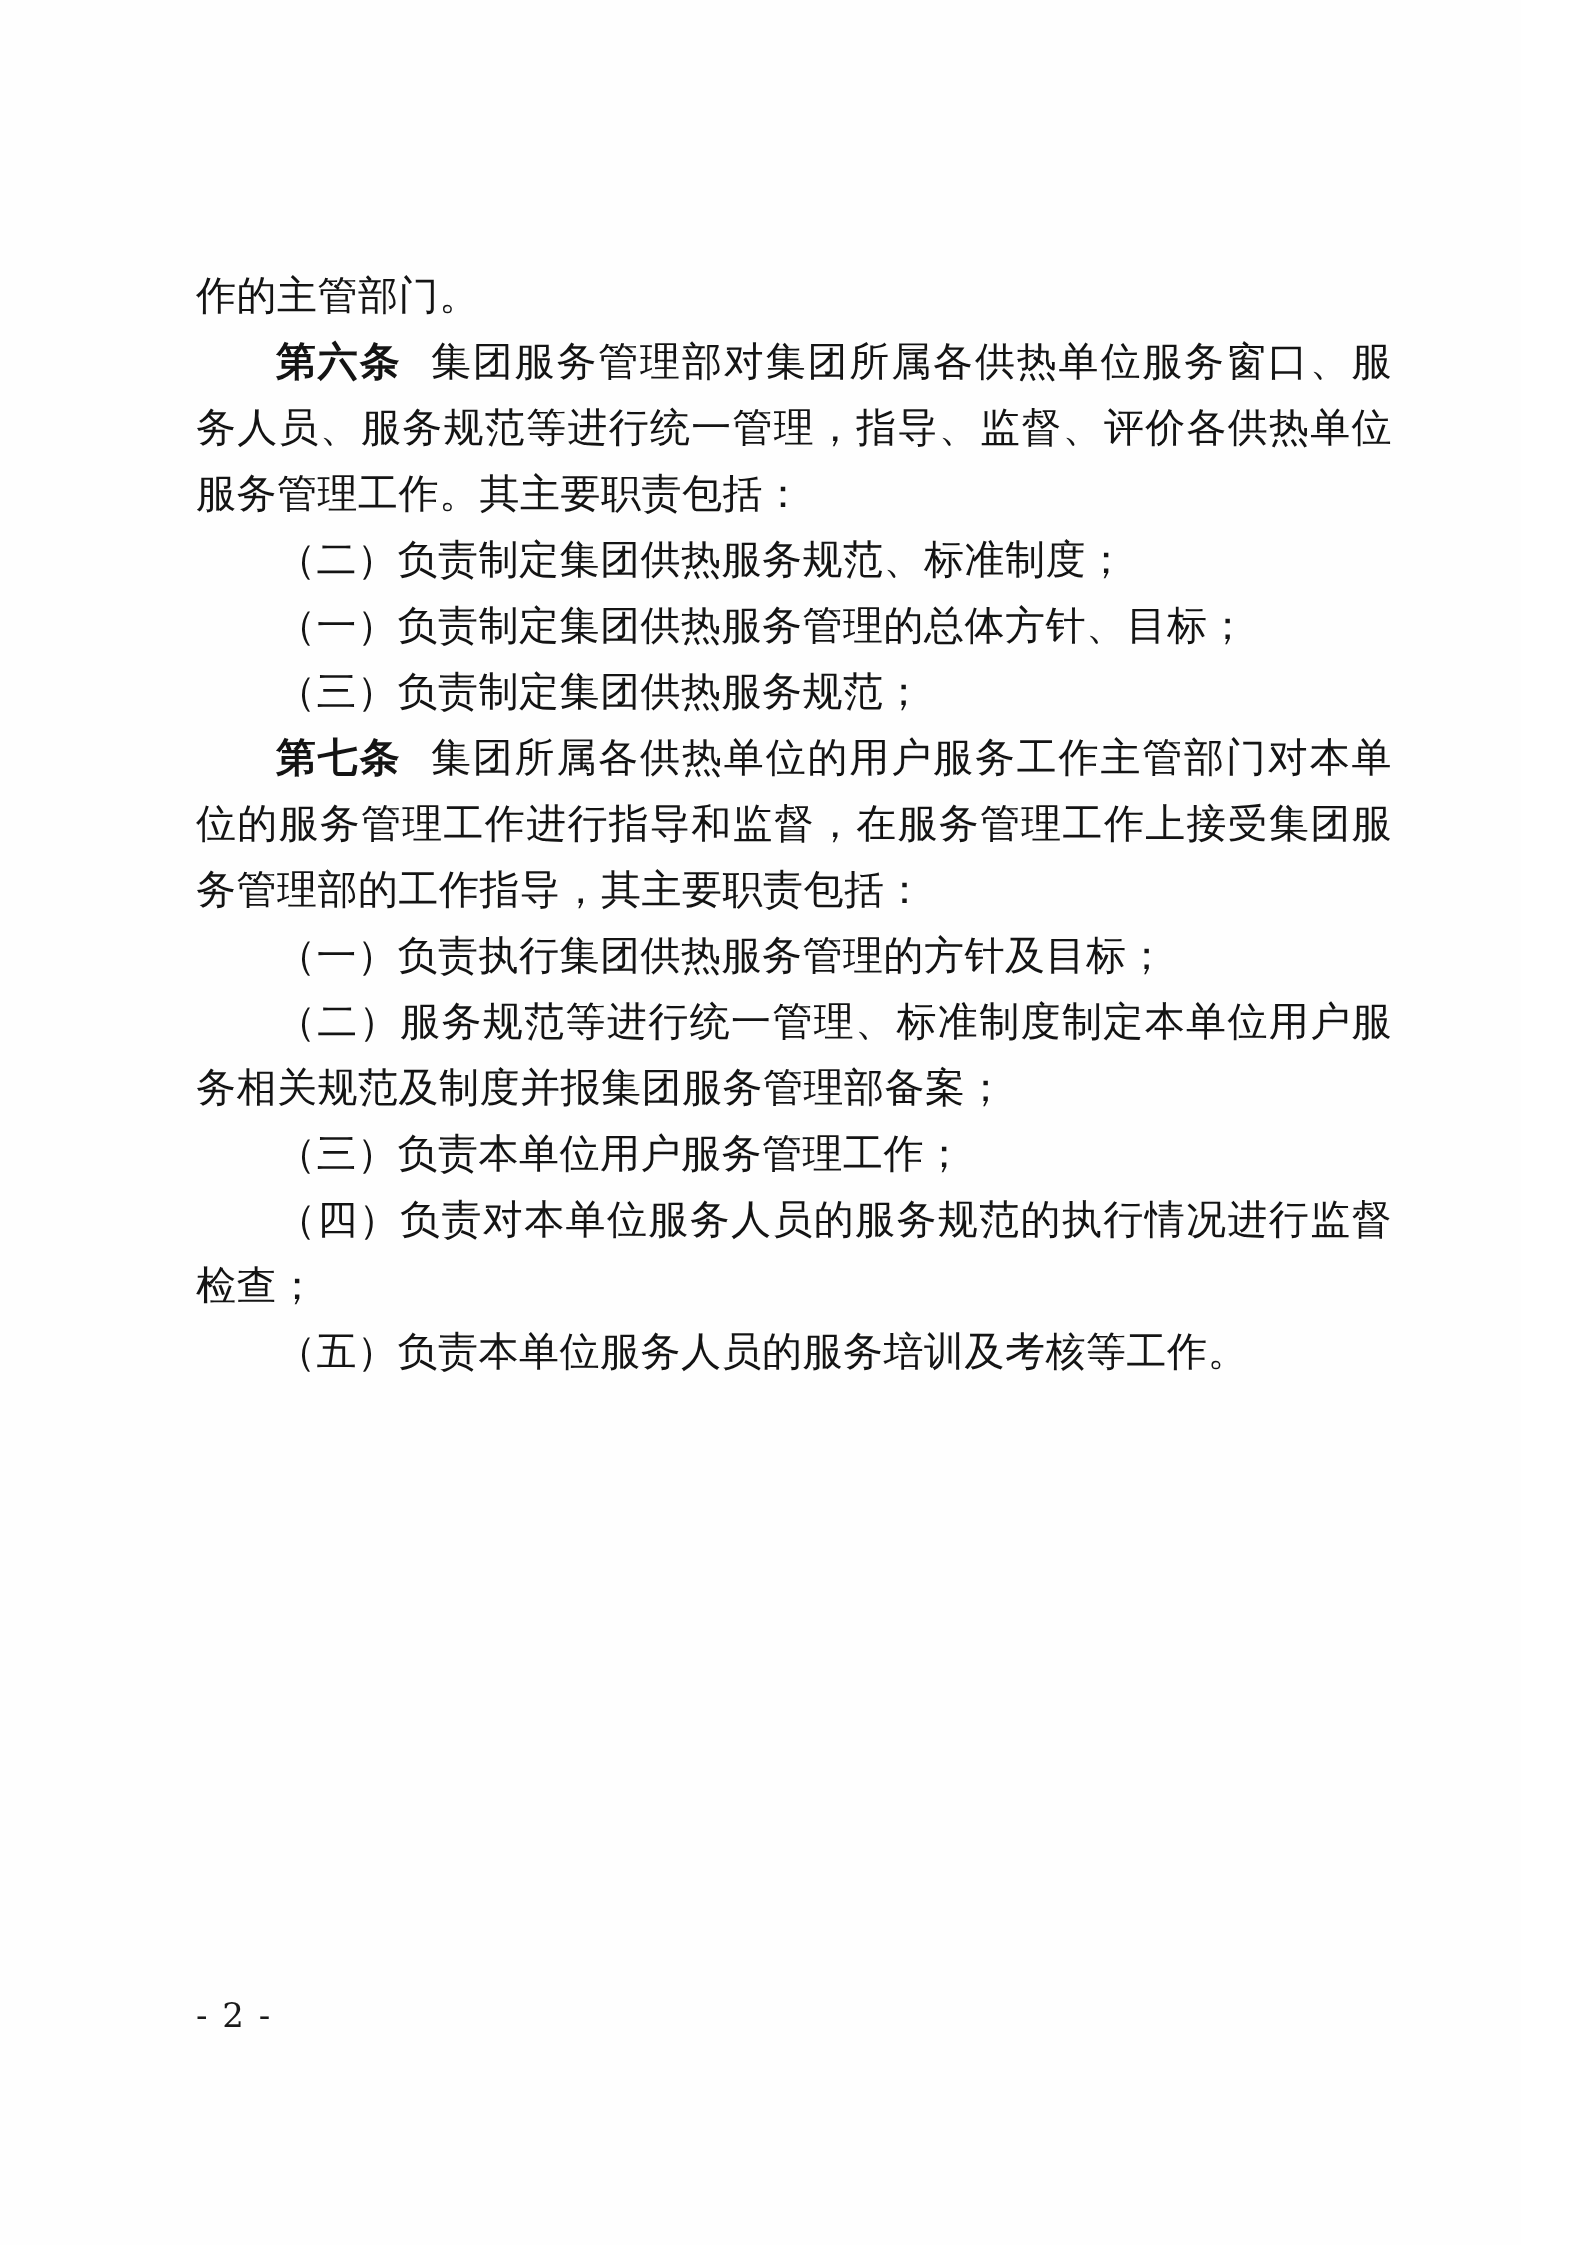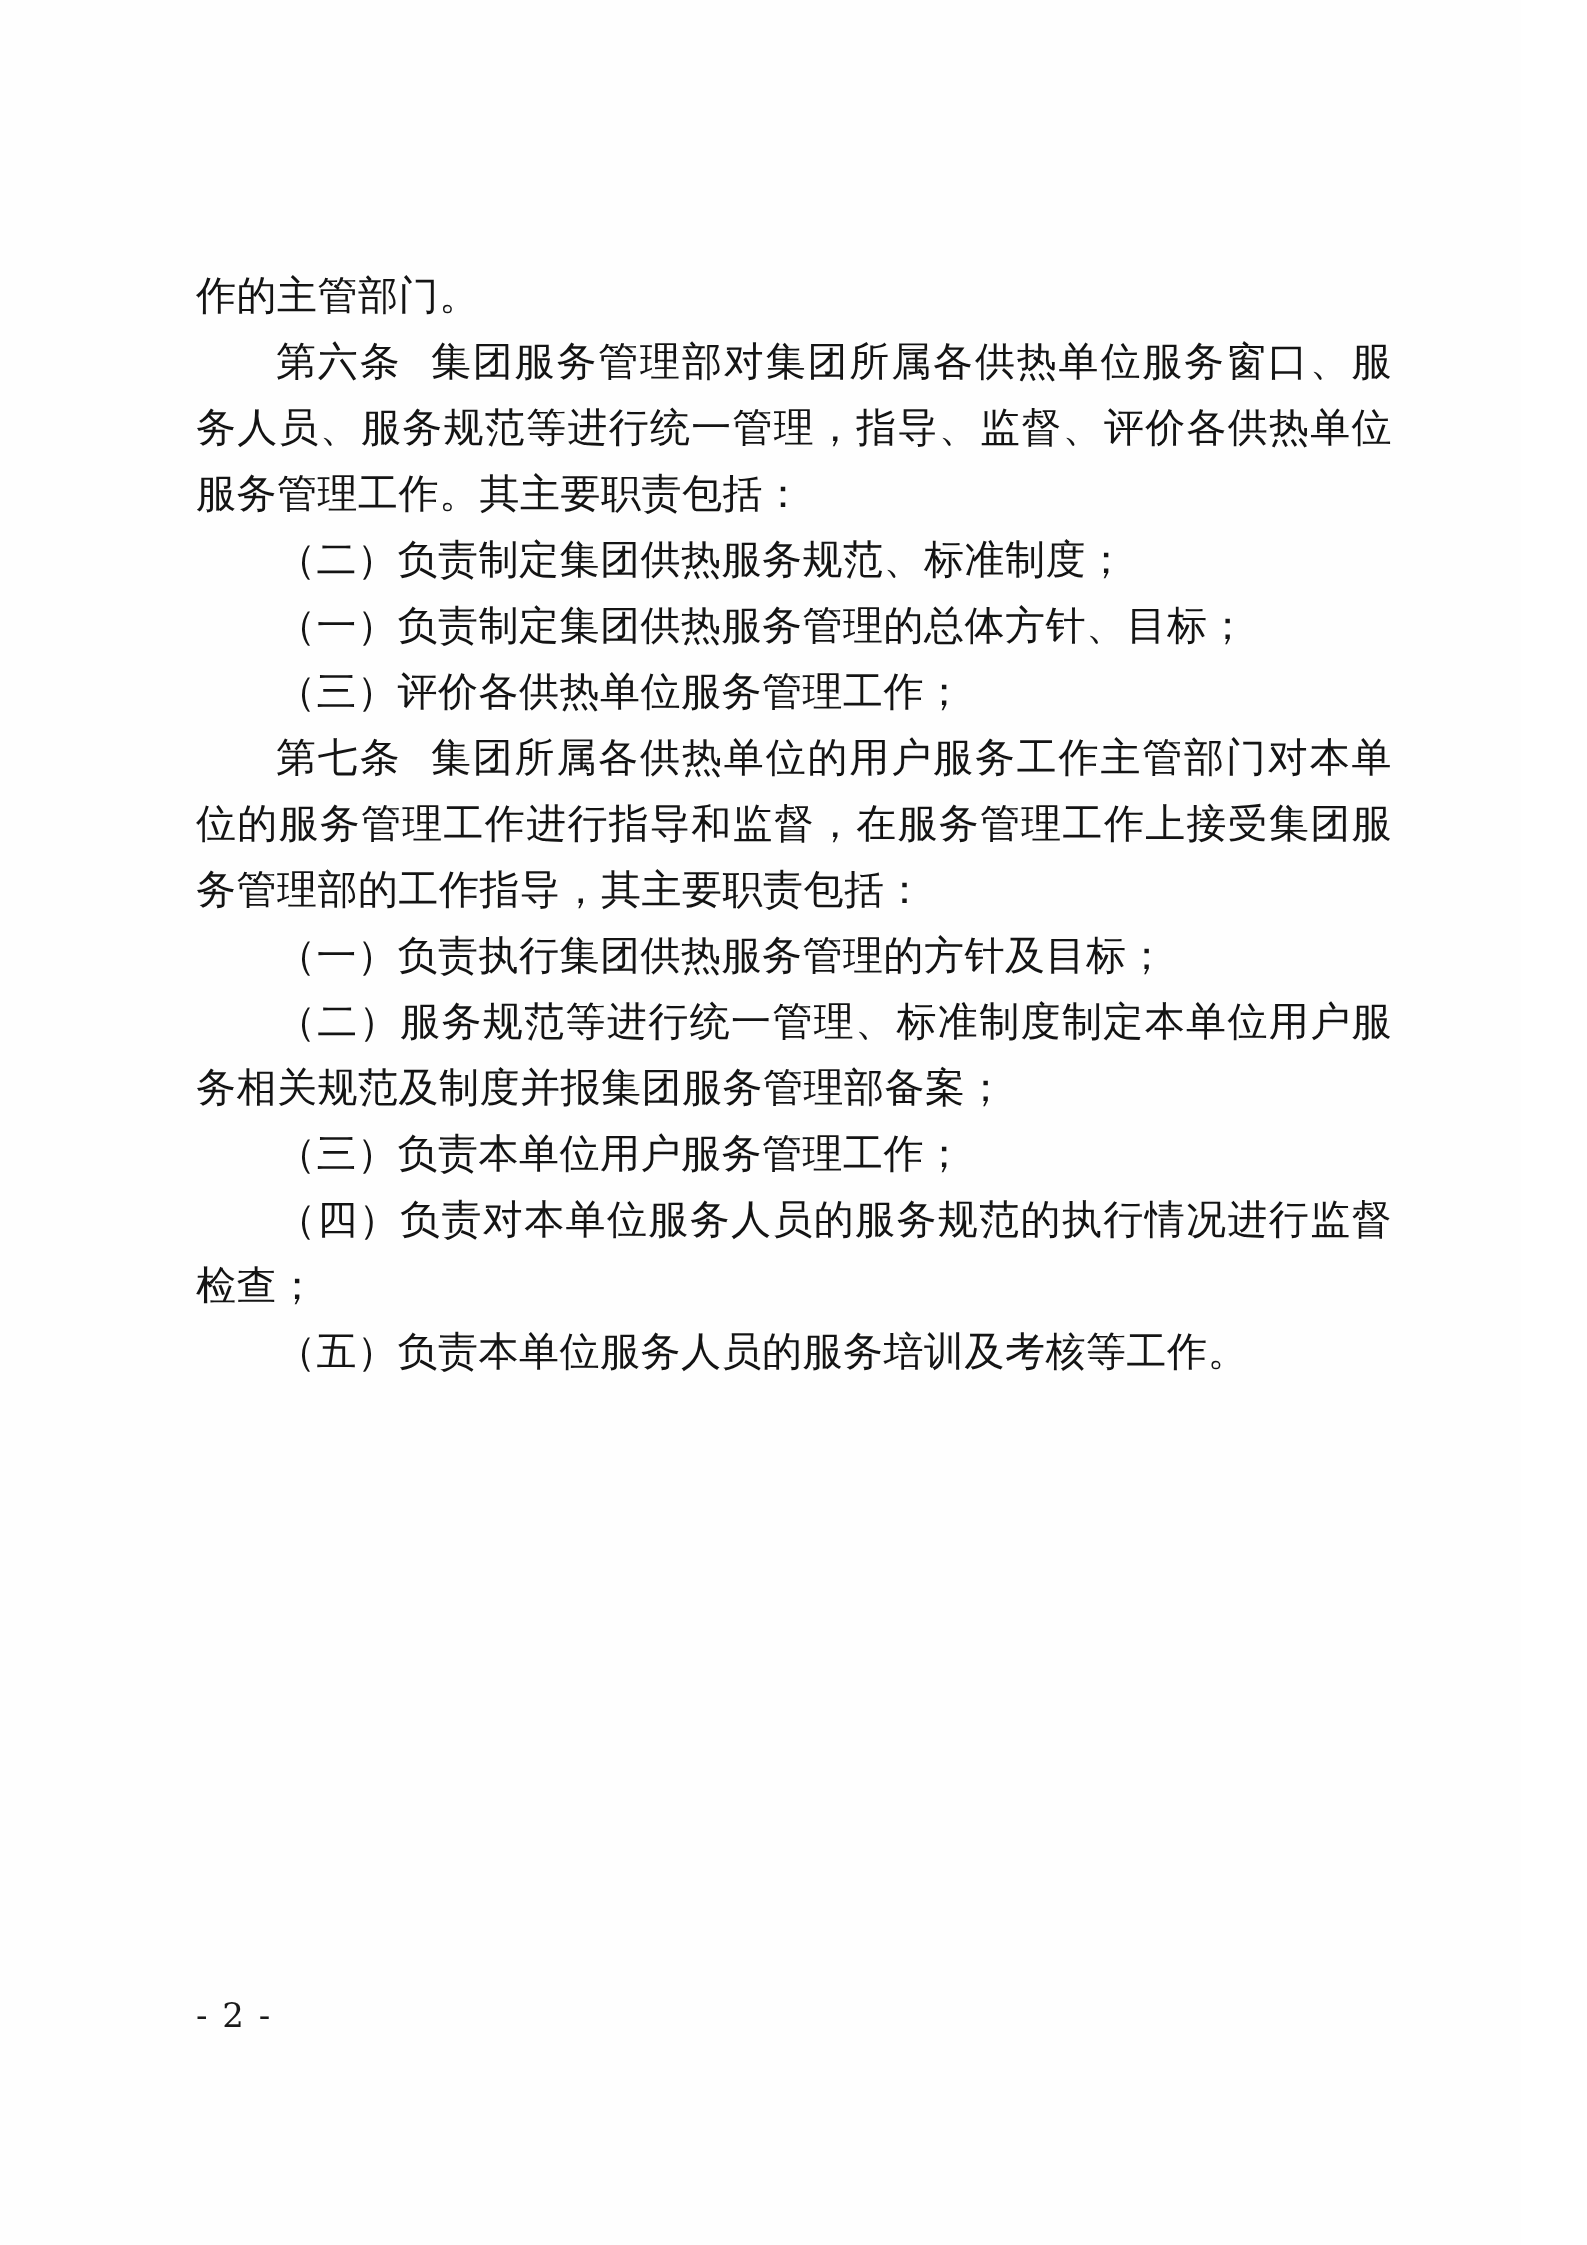--- a/index.html
+++ b/index.html
@@ -36,21 +36,21 @@
     text-align: justify;
     text-justify: inter-ideograph;
     margin: 0 0 0 0;
     color: #141414;
     font-weight: 400;
   }
   .indent {
     text-indent: 80px;
   }
   .article-lead {
-    font-weight: 400;
+    font-weight: 700;
   }
   .gap {
     display: inline-block;
     width: 28px;
   }
   .footer {
     position: absolute;
     left: 196px;
     top: 1995px;
     width: 1196px;
@@ -78,21 +78,21 @@
 
     <p class="para indent">
       <span>（二）负责制定集团供热服务规范、标准制度；</span>
     </p>
 
     <p class="para indent">
       <span>（一）负责制定集团供热服务管理的总体方针、目标；</span>
     </p>
 
     <p class="para indent">
-      <span>（三）评价各供热单位服务管理工作；</span>
+      <span>（三）负责制定集团供热服务规范；</span>
     </p>
 
 
     <p class="para indent">
       <span class="article-lead">第七条</span><span class="gap"></span><span>集团所属各供热单位的用户服务工作主管部门对本单位的服务管理工作进行指导和监督，在服务管理工作上接受集团服务管理部的工作指导，其主要职责包括：</span>
     </p>
 
     <p class="para indent">
       <span>（一）负责执行集团供热服务管理的方针及目标；</span>
     </p>

